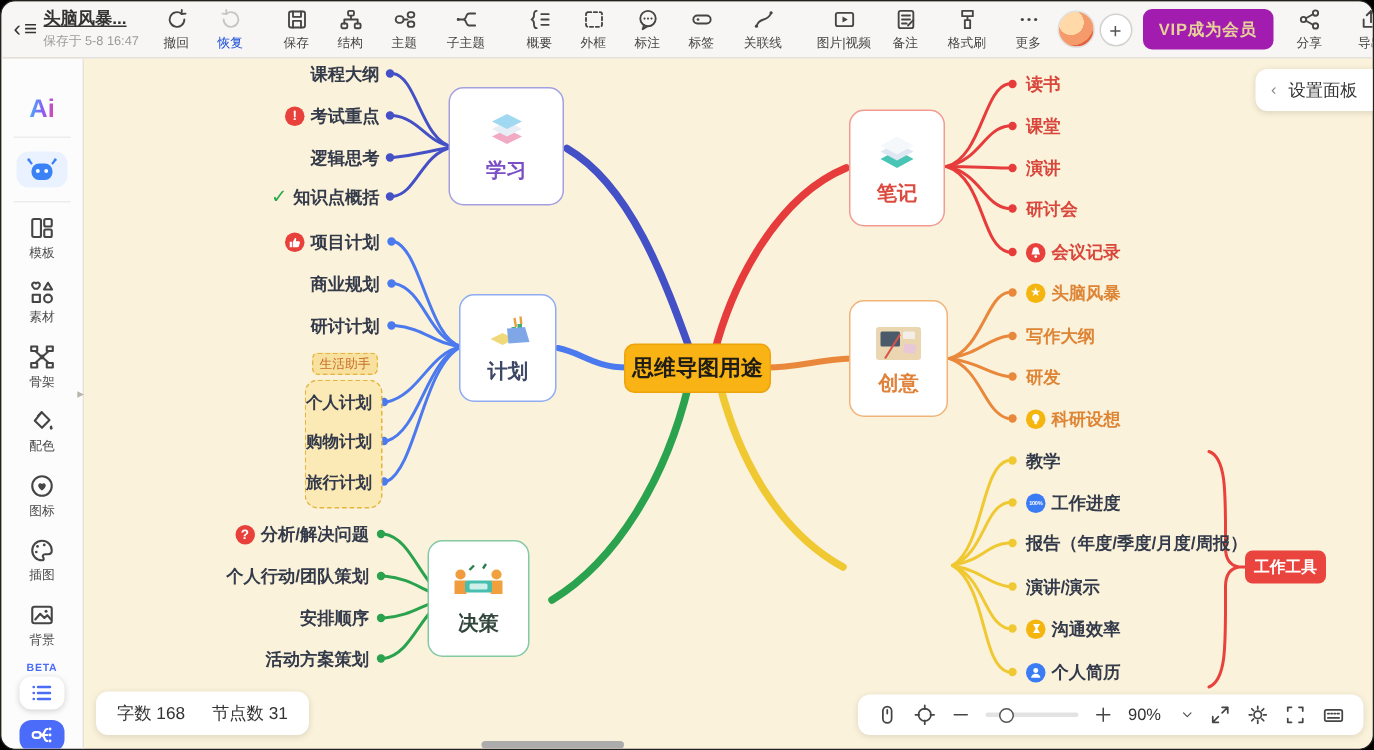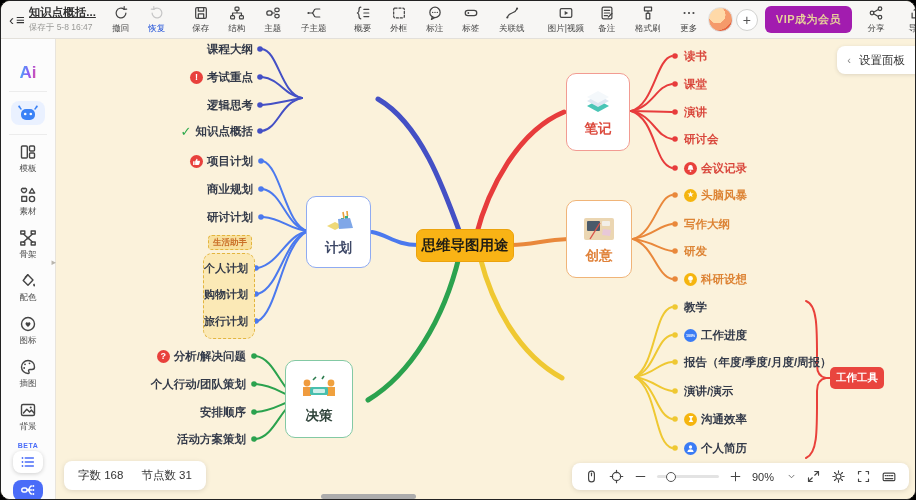--- a/index.html
+++ b/index.html
@@ -47,21 +47,21 @@
   .leaf { position:absolute; height:18px; display:flex; align-items:center; gap:4px; font-size:11.5px; font-weight:600; color:#333A49; white-space:nowrap; cursor:pointer; z-index:5; }
   .leaf.rt { justify-content:flex-end; }
   .c-note { color:#D9473C; } .c-idea { color:#DD8435; }
 
   .mini { width:13px; height:13px; min-width:13px; border-radius:50%; display:flex; align-items:center; justify-content:center; color:#fff; font-size:9px; font-weight:bold; line-height:1; }
   .mini.red { background:#E8413C; } .mini.gold { background:#F5B50F; } .mini.blue { background:#3B7CF5; }
   .check-glyph { color:#2BA84A; font-size:13px; font-weight:bold; }
   .pct { font-size:9px; transform:scale(.42); transform-origin:center; letter-spacing:-.5px; }
 
   .group-box { position:absolute; left:147px; top:214px; width:52px; height:86px; background:#FBE9B6; border:1.5px dashed #E3B53E; border-radius:9px; z-index:3; }
-  .group-tag { position:absolute; left:152px; top:196px; width:44px; height:15px; background:#F8E09E; border:1px dashed #E3B53E; border-radius:4px; display:flex; align-items:center; justify-content:center; font-size:8.5px; font-weight:bold; color:#C96F28; z-index:4; }
+  .group-tag { position:absolute; left:152px; top:196px; width:44px; height:15px; background:#F8E09E; border:1px dashed #E3B53E; border-radius:4px; display:flex; align-items:center; justify-content:center; font-size:8.5px; font-weight:normal; color:#C96F28; z-index:4; }
   .summary-box { position:absolute; left:774px; top:328px; background:#E9453E; color:#fff; font-size:10.5px; font-weight:bold; padding:4px 6px; border-radius:5px; z-index:5; cursor:pointer; }
 
   .settings-tab { position:absolute; right:0; top:7px; height:28px; background:#fff; border-radius:8px 0 0 8px; box-shadow:0 1px 4px rgba(0,0,0,.12); display:flex; align-items:center; gap:8px; padding:0 12px 0 10px; font-size:11.5px; color:#333; z-index:20; cursor:pointer; }
   .settings-tab .chev { color:#888; font-size:11px; }
 
   .stat-pill { position:absolute; left:8px; bottom:11px; background:#fff; border-radius:8px; box-shadow:0 1px 5px rgba(0,0,0,.12); padding:7px 14px; display:flex; gap:18px; font-size:11.5px; color:#333; z-index:20; }
   .ctl-pill { position:absolute; right:8px; bottom:11px; background:#fff; border-radius:8px; box-shadow:0 1px 5px rgba(0,0,0,.12); padding:6px 12px; display:flex; align-items:center; gap:10px; color:#444; z-index:20; }
   .slider { width:62px; height:3px; background:#e3e3e3; border-radius:2px; position:relative; }
   .slider .knob { position:absolute; left:9px; top:-3.5px; width:10px; height:10px; border:1.5px solid #555; background:#fff; border-radius:50%; }
   .zoom-val { font-size:11px; color:#333; display:flex; align-items:center; gap:13px; cursor:pointer; }
@@ -72,21 +72,21 @@
 </style>
 </head>
 <body>
 
 <div class="window">
 
   <div class="topbar">
     <div class="nav-ico">‹</div>
     <div class="nav-ico">≡</div>
     <div class="title-block">
-      <div class="doc-title">知识点概括...</div>
+      <div class="doc-title">头脑风暴...</div>
       <div class="doc-saved">保存于 5-8 16:47</div>
     </div>
     <div class="tbtn">
       <svg class="ic" width="16" height="16" viewBox="0 0 18 18">
           <path d="M14.5 9a5.5 5.5 0 1 1-2.1-4.3"></path>
           <path d="M12.6 1.9l-.2 3 3-.3"></path>
         </svg>
       <span>撤回</span>
     </div>
     <div class="tbtn disabled">
@@ -417,20 +417,30 @@
           <circle cx="619" cy="352" r="2.8"></circle>
           <circle cx="619" cy="380" r="2.8"></circle>
           <circle cx="619" cy="409" r="2.8"></circle>
         </g>
 
       <path d="M750 262 C762 266 761 292 761 326 C761 334 764 338 770 339 C764 340 761 344 761 352 C761 390 762 414 750 419 M770 339 h5" stroke="#E9413B" stroke-width="2" fill="none" stroke-linecap="round"></path>
     </svg>
 
     <div class="center-node">思维导图用途</div>
 
+    <div class="node-card" style="left:243px;top:19px;width:77px;height:79px;border:1.5px solid #A3A0E0;">
+      <svg width="38" height="30" viewBox="0 0 38 30">
+          <g stroke-width="0">
+            <path d="M19 14l10 5-10 5-10-5z" fill="#F2A9C4"></path>
+            <path d="M19 9l10 5-10 5-10-5z" fill="#E8EEF6"></path>
+            <path d="M19 4l10 5-10 5-10-5z" fill="#9FD8F0"></path>
+          </g>
+        </svg>
+      <div class="node-label" style="color:#7A4FC5;">学习</div>
+    </div>
     <div class="node-card" style="left:250px;top:157px;width:65px;height:72px;border:1.5px solid #8FABF2;">
       <svg width="36" height="28" viewBox="0 0 36 28">
           <path d="M6 18l8-4 8 4-8 4z" fill="#EFD978"></path>
           <path d="M20 10h3v8h-3zM24 8h3v10h-3z" fill="#3BAE7E"></path>
           <path d="M17 11l12-1 3 10-14 1z" fill="#7FA7E8"></path>
           <path d="M22 4l1 6M26 3l.5 5" stroke="#E8A13C" stroke-width="1.6"></path>
         </svg>
       <div class="node-label" style="color:#3D4766;">计划</div>
     </div>
     <div class="node-card" style="left:229px;top:321px;width:68px;height:78px;border:1.5px solid #83C9A4;">

